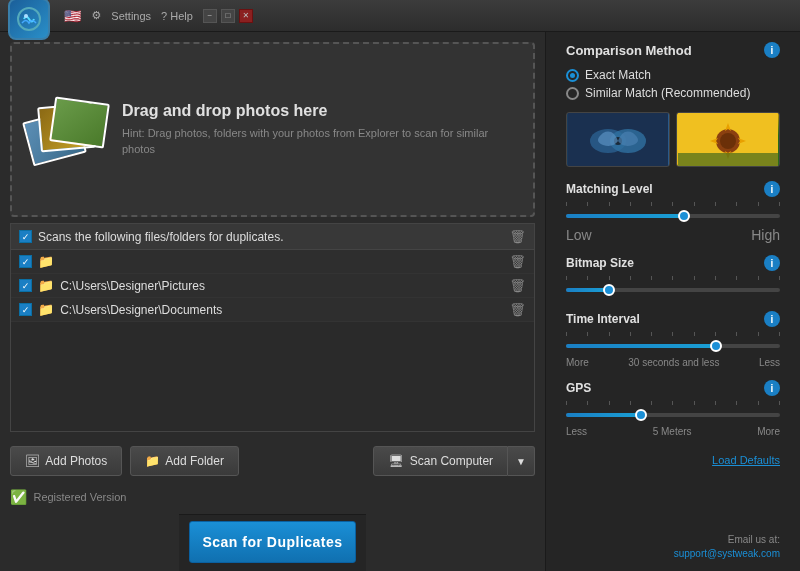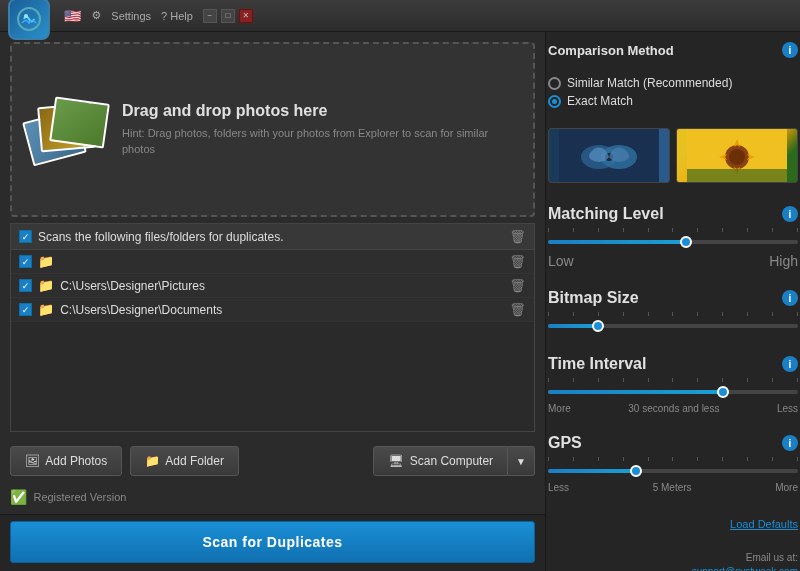--- a/index.html
+++ b/index.html
@@ -150,22 +150,22 @@
       letter-spacing: 0.5px;
     }
 
     
     .right-panel {
       width: 255px;
       background: #252525;
       border-left: 1px solid #1a1a1a;
       display: flex;
       flex-direction: column;
-      padding: 10px 2px;
-      gap: 12px;
+      padding: 10px 20px;
+      gap: 4px;
       overflow-y: auto;
     }
 
     .section-header {
       display: flex;
       align-items: center;
       justify-content: space-between;
       margin-bottom: 6px;
     }
     .section-title { font-weight: bold; color: #e0e0e0; font-size: 13px; }
@@ -208,21 +208,21 @@
     }
     .thumb-sunflower {
       background: linear-gradient(135deg, #e8c020 20%, #f0a000 60%, #2a6a1a 80%);
     }
 
     .slider-section { margin-bottom: 8px; }
     .slider-label-row {
       display: flex; align-items: center; justify-content: space-between;
       margin-bottom: 4px;
     }
-    .slider-label { font-weight: bold; color: #e0e0e0; font-size: 16px; }
+    .slider-label { font-weight: bold; color: #e0e0e0; font-size: 12px; }
     .slider-ends { display: flex; justify-content: space-between; font-size: 14px; color: #888; margin-top: 2px; }
 
     .slider-track {
       position: relative;
       height: 18px;
       display: flex;
       align-items: center;
     }
     .slider-bg {
       width: 100%;
@@ -345,21 +345,21 @@
     <div class="window-controls">
       <div class="win-btn">−</div>
       <div class="win-btn">□</div>
       <div class="win-btn close-btn">✕</div>
     </div>
   </div>
 </div>
 
 <div class="main-container">
 
-  <div style="flex:1; display:flex; flex-direction:column;">
+  <div style="flex:1; display:flex; flex-direction:column;align-items:center;">
     <div class="left-panel-inner">
 
       <div class="drop-zone">
         <div class="photo-stack">
           <div class="photo-card"></div>
           <div class="photo-card"></div>
           <div class="photo-card"></div>
         </div>
         <div class="drop-zone-text">
           <h3>Drag and drop photos here</h3>
@@ -423,26 +423,26 @@
   </div>
 
   <div class="right-panel">
 
     <div class="section-header">
       <span class="section-title">Comparison Method</span>
       <div class="info-icon">i</div>
     </div>
     <div class="radio-group">
       <label class="radio-item">
+        <div class="radio-circle selected"></div>
+        <span>Exact Match</span>
+      </label>
+      <label class="radio-item">
         <div class="radio-circle"></div>
         <span>Similar Match (Recommended)</span>
-      </label>
-      <label class="radio-item">
-        <div class="radio-circle selected"></div>
-        <span>Exact Match</span>
       </label>
     </div>
 
     <div class="thumbnails">
       <div class="thumb thumb-butterfly">
         <svg width="100%" height="55" viewBox="0 0 100 55">
           <rect width="100" height="55" fill="#1a3050"></rect>
           <ellipse cx="40" cy="28" rx="18" ry="12" fill="#2a6090" opacity="0.8"></ellipse>
           <ellipse cx="60" cy="28" rx="18" ry="12" fill="#3070a0" opacity="0.8"></ellipse>
           <circle cx="50" cy="28" r="4" fill="#1a2a3a"></circle>

